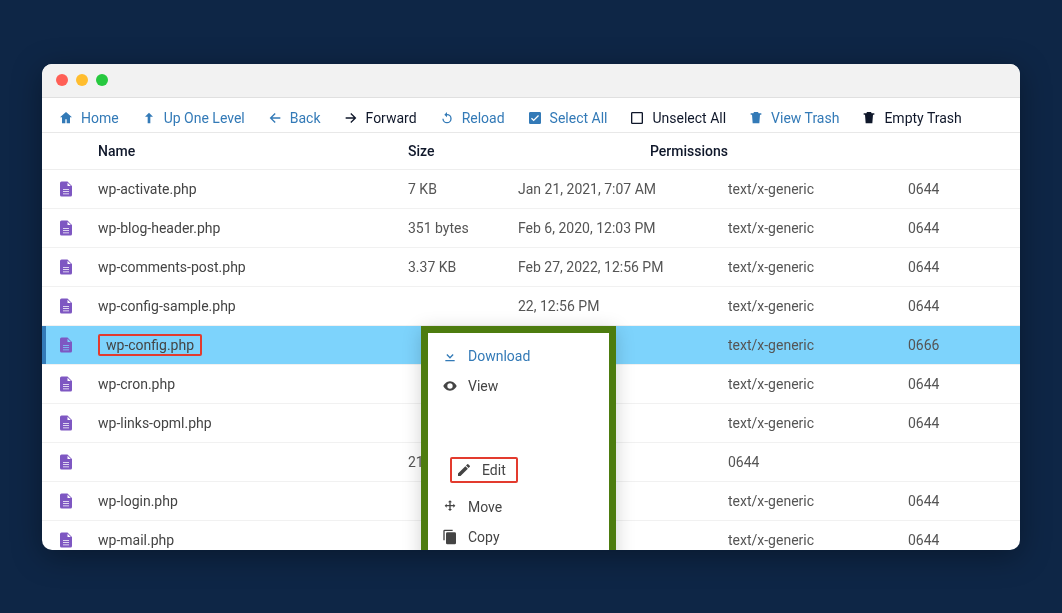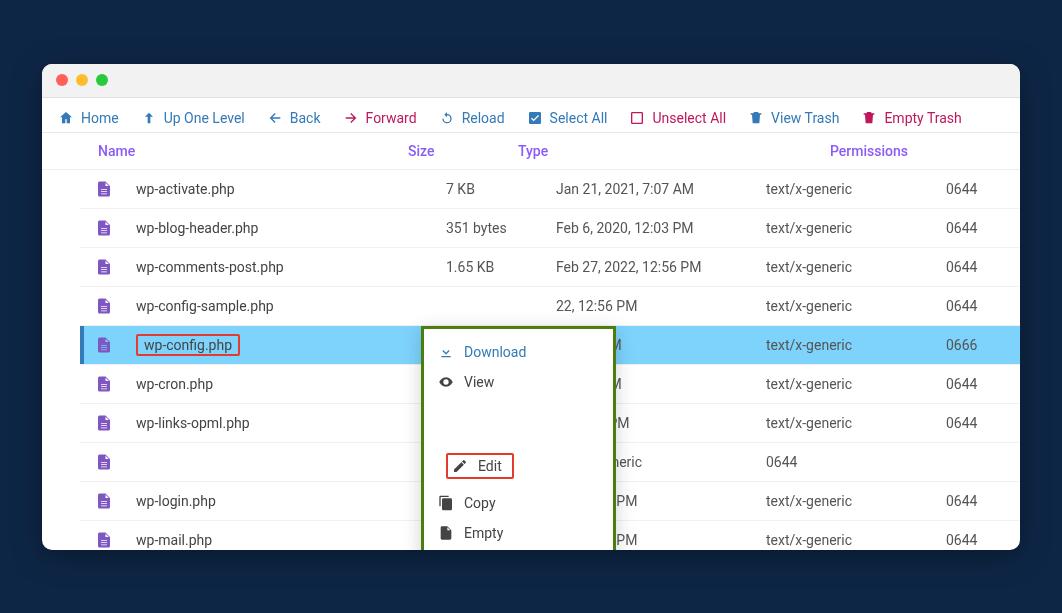--- a/index.html
+++ b/index.html
@@ -43,39 +43,39 @@
   }
   .tbtn {
     display: inline-flex;
     align-items: center;
     gap: 7px;
     color: #337ab7;
     cursor: pointer;
     padding: 4px 2px;
     white-space: nowrap;
   }
-  .tbtn.disabled { color: #be185d; cursor: default; }
+  .tbtn.disabled { color: #0f172a; cursor: default; }
   .tbtn svg { width: 16px; height: 16px; }
 
   .header-row, .row {
     display: grid;
     grid-template-columns: 42px 310px 110px 210px 180px 1fr;
     align-items: center;
     padding: 8px 14px;
   }
   .header-row {
-    color: #8b5cf6;
+    color: #0f172a;
     border-bottom: 1px solid #eee;
     font-weight: 500;
     padding: 10px 14px;
   }
   .header-row .cell { cursor: pointer; }
   .header-row .cell.perm { text-align: right; }
 
-  .list { max-height: 380px; overflow-y: hidden; padding-left: 38px; }
+  .list { max-height: 380px; overflow-y: hidden; }
 
   .row {
     border-bottom: 1px solid #f1f1f1;
     color: #555;
     position: relative;
   }
   .row.selected {
     background: #7dd3fc;
     box-shadow: inset 4px 0 0 #337ab7;
   }
@@ -94,21 +94,21 @@
     border-radius: 2px;
     display: inline-block;
   }
 
   .context-menu {
     position: absolute;
     left: 379px;
     top: 193px;
     width: 195px;
     background: #fff;
-    border: 3px solid #4d7c0f;
+    border: 7px solid #4d7c0f;
     box-shadow: 0 4px 18px rgba(0,0,0,.18);
     padding: 8px 0;
     z-index: 50;
   }
   .context-menu .mitem {
     display: flex;
     align-items: center;
     gap: 10px;
     padding: 7px 14px;
     cursor: pointer;
@@ -199,21 +199,20 @@
       <span>Empty Trash</span>
     </span>
   </div>
 
   <div class="content-area">
 
     <div class="header-row">
       <span></span>
       <span class="cell">Name</span>
       <span class="cell">Size</span>
-      <span class="cell">Type</span>
       <span class="cell perm">Permissions</span>
     </div>
 
     <div class="list" id="file-list">
         <div class="row">
           <span class="file-icon">
             <svg viewBox="0 0 24 24">
               <path d="M14 2H6a2 2 0 0 0-2 2v16a2 2 0 0 0 2 2h12a2 2 0 0 0 2-2V8l-6-6zM8 18h8v1H8v-1zm0-3h8v1H8v-1zm0-3h8v1H8v-1zM14 8V3.5L18.5 8H14z"></path>
             </svg>
           </span>
@@ -235,21 +234,21 @@
           <span class="cell">text/x-generic</span>
           <span class="cell perm">0644</span>
         </div>
         <div class="row">
           <span class="file-icon">
             <svg viewBox="0 0 24 24">
               <path d="M14 2H6a2 2 0 0 0-2 2v16a2 2 0 0 0 2 2h12a2 2 0 0 0 2-2V8l-6-6zM8 18h8v1H8v-1zm0-3h8v1H8v-1zm0-3h8v1H8v-1zM14 8V3.5L18.5 8H14z"></path>
             </svg>
           </span>
           <span class="cell name">wp-comments-post.php</span>
-          <span class="cell">1.65 KB</span>
+          <span class="cell">3.37 KB</span>
           <span class="cell">Feb 27, 2022, 12:56 PM</span>
           <span class="cell">text/x-generic</span>
           <span class="cell perm">0644</span>
         </div>
         <div class="row">
           <span class="file-icon">
             <svg viewBox="0 0 24 24">
               <path d="M14 2H6a2 2 0 0 0-2 2v16a2 2 0 0 0 2 2h12a2 2 0 0 0 2-2V8l-6-6zM8 18h8v1H8v-1zm0-3h8v1H8v-1zm0-3h8v1H8v-1zM14 8V3.5L18.5 8H14z"></path>
             </svg>
           </span>
@@ -348,20 +347,26 @@
       <div class="mitem edit-hl">
         <span class="edit-wrap">
           <svg viewBox="0 0 24 24">
               <path fill="currentColor" d="M3 17.25V21h3.75L17.8 9.94l-3.75-3.75L3 17.25zM20.7 7.04a1 1 0 0 0 0-1.41l-2.34-2.34a1 1 0 0 0-1.41 0L15 5.24l3.75 3.75 1.95-1.95z"></path>
             </svg>
           <span class="mi-label">Edit</span>
         </span>
       </div>
       <div class="mitem">
         <svg viewBox="0 0 24 24">
+            <path fill="currentColor" d="M12 2l3 3h-2v4h4V7l3 3-3 3v-2h-4v4h2l-3 3-3-3h2v-4H7v2l-3-3 3-3v2h4V5H9z"></path>
+          </svg>
+        <span class="mi-label">Move</span>
+      </div>
+      <div class="mitem">
+        <svg viewBox="0 0 24 24">
             <path fill="currentColor" d="M16 1H4a2 2 0 0 0-2 2v14h2V3h12V1zm3 4H8a2 2 0 0 0-2 2v14a2 2 0 0 0 2 2h11a2 2 0 0 0 2-2V7a2 2 0 0 0-2-2z"></path>
           </svg>
         <span class="mi-label">Copy</span>
       </div>
       <div class="mitem">
         <svg viewBox="0 0 24 24">
             <path fill="currentColor" d="M14 2H6a2 2 0 0 0-2 2v16a2 2 0 0 0 2 2h12a2 2 0 0 0 2-2V8l-6-6zm0 6V3.5L18.5 8H14z"></path>
           </svg>
         <span class="mi-label">Empty</span>
       </div>

